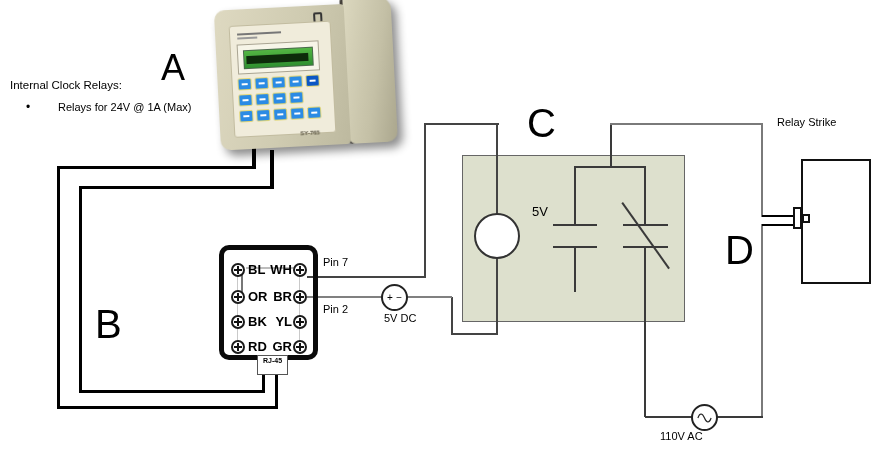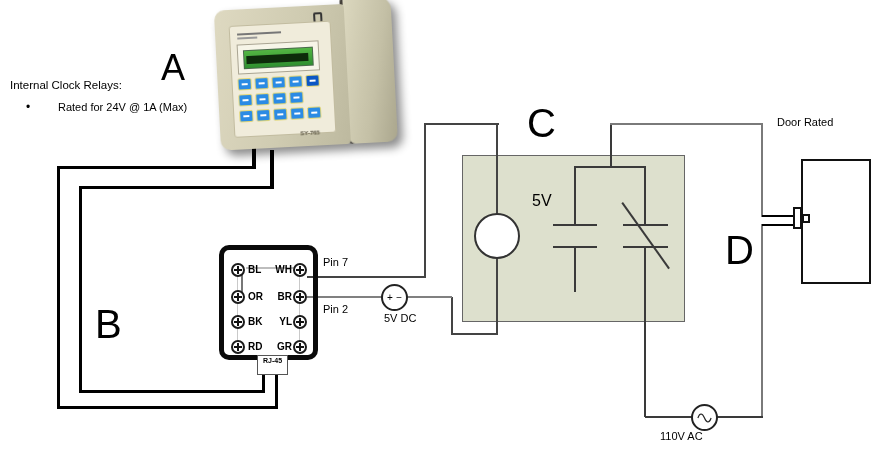--- a/index.html
+++ b/index.html
@@ -30,21 +30,21 @@
               border:2px solid #111;box-sizing:border-box;z-index:2;}
   .plug-inner{position:absolute;left:802px;top:214px;width:8px;height:9px;background:#fff;
               border:2px solid #111;box-sizing:border-box;z-index:2;}
   
   .conn-box{position:absolute;left:219px;top:245px;width:99px;height:115px;border:5px solid #0a0a0a;
             border-radius:10px;box-sizing:border-box;background:transparent;z-index:2;}
   .term{position:absolute;width:14px;height:14px;border-radius:50%;background:#fff;
         border:2px solid #1a1a1a;box-sizing:border-box;z-index:3;}
   .term::before{content:"";position:absolute;left:1px;top:4px;width:8px;height:2px;background:#111;}
   .term::after{content:"";position:absolute;left:4px;top:1px;width:2px;height:8px;background:#111;}
-  .tlabel{position:absolute;font-size:10px;font-weight:bold;line-height:8px;z-index:3;}
+  .tlabel{position:absolute;font-size:13px;font-weight:bold;line-height:8px;z-index:3;}
   .tlabel.right{width:22px;text-align:right;}
   .link{position:absolute;z-index:1;}
   .rj45{position:absolute;left:257px;top:355px;width:31px;height:20px;background:#fff;
         border:1px solid #555;box-sizing:border-box;z-index:3;font-size:7px;font-weight:bold;
         text-align:center;line-height:9px;}
   
   .txt{position:absolute;z-index:4;white-space:nowrap;text-align:center;}
   .big{font-size:40px;line-height:40px;}
   .note-item{position:relative;padding-left:34px;font-size:11px;line-height:13px;}
   .note-item::before{content:"\2022";position:absolute;left:2px;top:0;font-size:12px;}
@@ -169,30 +169,30 @@
 
   <div class="rj45">RJ-45</div>
 
   <div class="txt big" style="left:161px;top:48px;font-size:36px;">A</div>
   <div class="txt big" style="left:95px;top:304px;">B</div>
   <div class="txt big" style="left:527px;top:103px;">C</div>
   <div class="txt big" style="left:725px;top:230px;">D</div>
 
   <div class="txt" style="left:10px;top:79px;font-size:11.5px;">Internal Clock Relays:</div>
   <div class="txt" style="left:24px;top:101px;">
-    <div class="note-item">Rated for 24V @ 1A (Max)</div>
+    <div class="note-item">Relays for 24V @ 1A (Max)</div>
   </div>
 
 
   <div class="txt" style="left:323px;top:256px;font-size:11px;">Pin 7</div>
   <div class="txt" style="left:323px;top:303px;font-size:11px;">Pin 2</div>
   <div class="txt" style="left:384px;top:312px;font-size:11px;">5V DC</div>
-  <div class="txt" style="left:532px;top:192px;font-size:16px;">5V</div>
+  <div class="txt" style="left:532px;top:204px;font-size:13px;">5V</div>
   <div class="txt" style="left:660px;top:430px;font-size:11px;">110V AC</div>
-  <div class="txt" style="left:777px;top:116px;font-size:11px;">Door Rated</div>
+  <div class="txt" style="left:777px;top:116px;font-size:11px;">Relay Strike</div>
 
   <div class="device">
     <div class="dev-strip"></div>
     <div class="dev-body">
       <div class="emblem"></div>
       <div class="facep">
         <div class="fbar" style="left:7px;top:7px;width:44px;"></div>
         <div class="fbar" style="left:7px;top:11px;width:20px;background:#999;"></div>
         <div class="lcd">
           <div class="lcd-screen">

